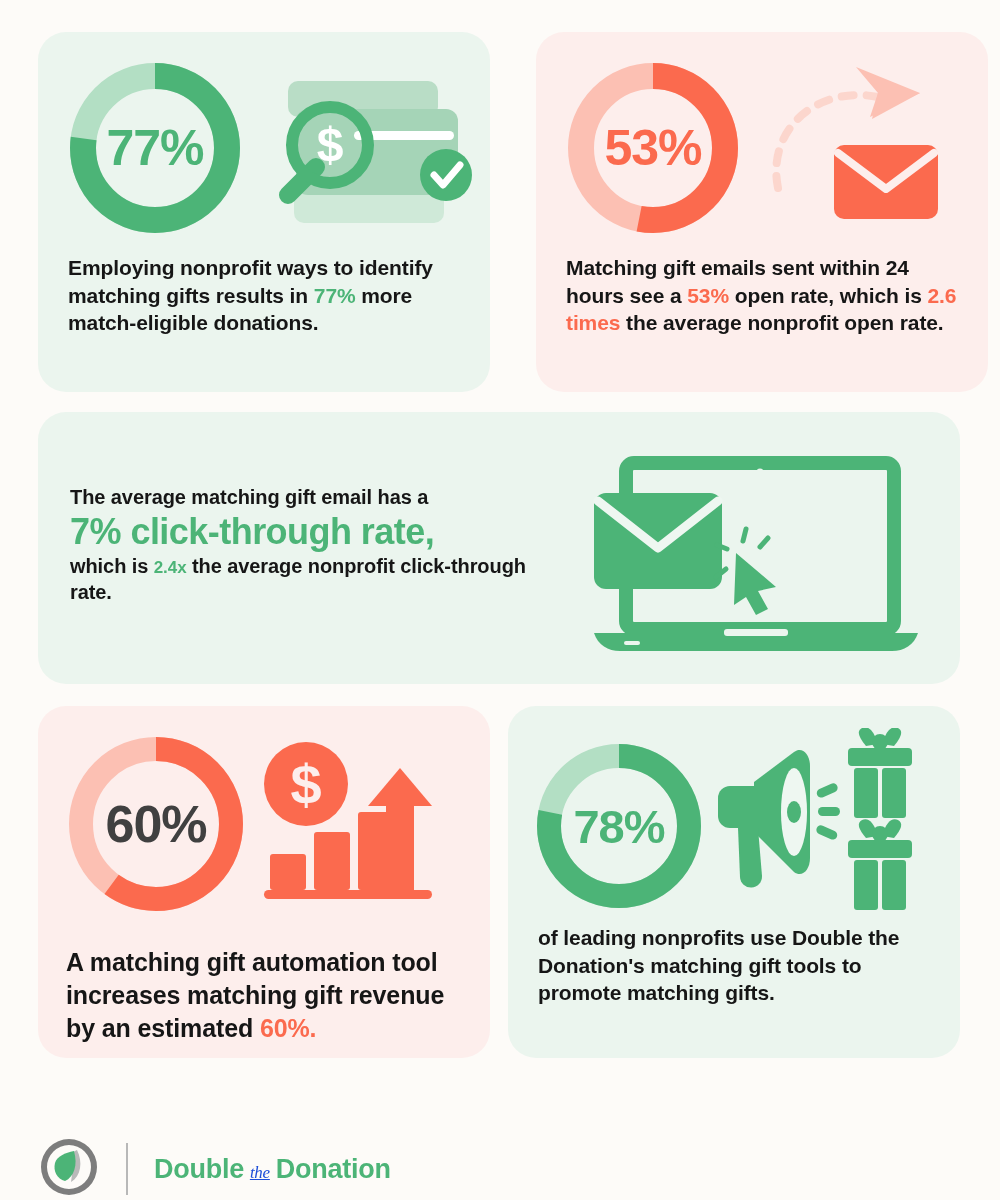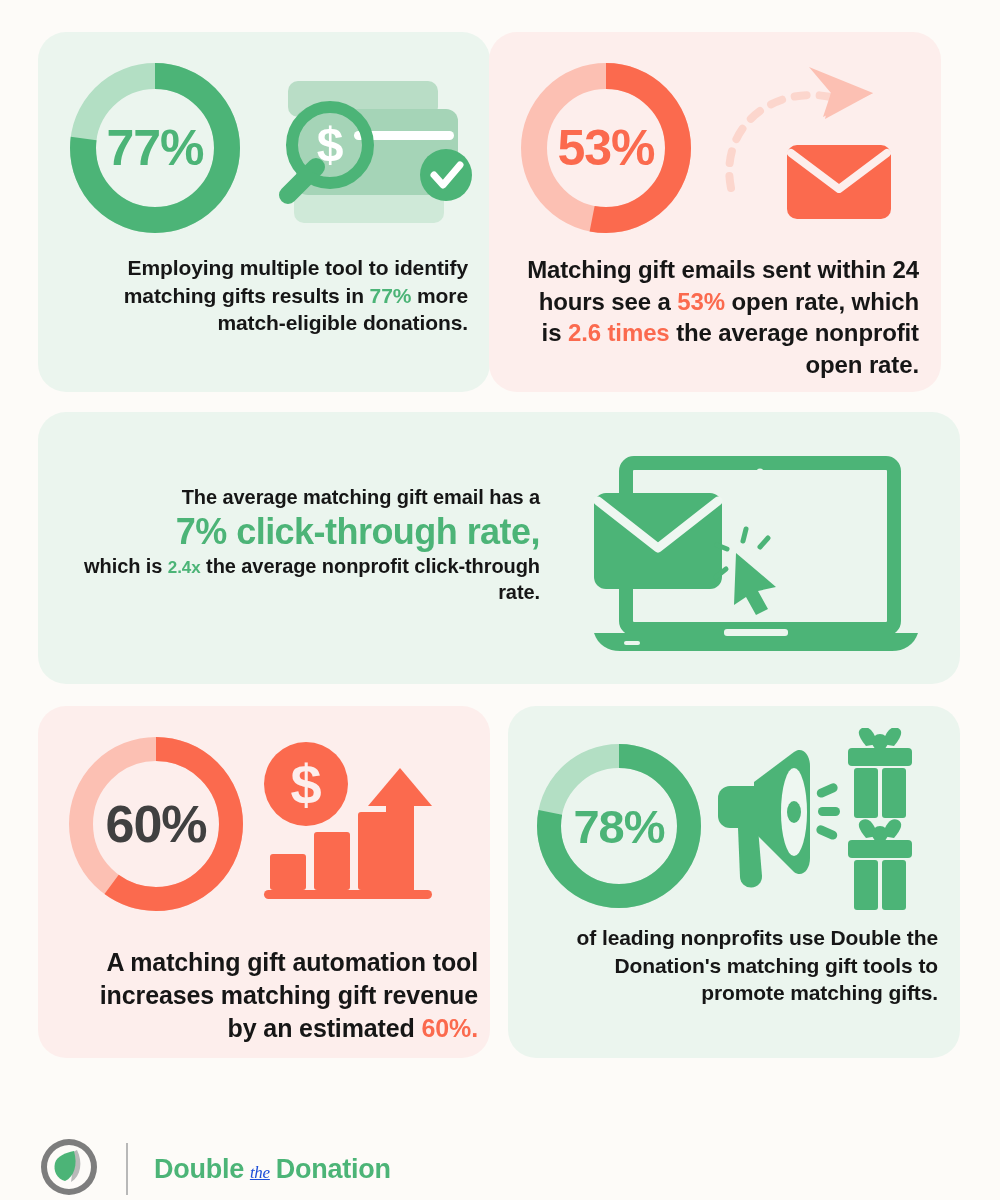--- a/index.html
+++ b/index.html
@@ -15,28 +15,27 @@
   .page {
     position: relative;
     width: 1000px;
     height: 1200px;
     background: #fdfbf8;
   }
 
   .card {
     position: absolute;
     border-radius: 28px;
-    text-align: right;
   }
   .card.green { background: #ebf5ee; }
   .card.pink  { background: #fdeeec; }
 
   
   #card-1 { left: 38px;  top: 32px;  width: 452px; height: 360px; }
-  #card-2 { left: 489px; top: 32px;  width: 452px; height: 360px; }
+  #card-2 { left: 536px; top: 32px;  width: 452px; height: 360px; }
   #card-3 { left: 38px;  top: 412px; width: 922px; height: 272px; }
   #card-4 { left: 38px;  top: 706px; width: 452px; height: 352px; }
   #card-5 { left: 508px; top: 706px; width: 452px; height: 352px; }
 
   .icon-row {
     position: absolute;
     display: flex;
     align-items: center;
   }
 
@@ -132,21 +131,21 @@
           <line x1="22" y1="122" x2="50" y2="94" stroke="#4cb477" stroke-width="18" stroke-linecap="round"></line>
           <circle cx="64" cy="72" r="38" fill="none" stroke="#4cb477" stroke-width="12"></circle>
           <text x="64" y="88" font-family="Liberation Sans, sans-serif" font-size="48" font-weight="bold" fill="#ffffff" text-anchor="middle">$</text>
           <circle cx="180" cy="102" r="26" fill="#4cb477"></circle>
           <path d="M168 102 l9 10 l17 -20" fill="none" stroke="#ffffff" stroke-width="7" stroke-linecap="round" stroke-linejoin="round"></path>
         </svg>
       </div>
     </div>
 
     <div class="body-text" style="left:30px; top:222px; width:400px; font-size:21px;">
-      <span>Employing multiple tool to identify matching gifts results in </span><span class="hl-green">77%</span><span> more match-eligible donations.</span>
+      <span>Employing nonprofit ways to identify matching gifts results in </span><span class="hl-green">77%</span><span> more match-eligible donations.</span>
     </div>
   </div>
 
   <div class="card pink" id="card-2">
 
     <div class="icon-row" style="left:24px; top:23px;">
 
       <div class="donut-wrap" style="width:186px;height:186px;">
         <svg width="186" height="186" viewBox="0 0 186 186">
           <circle cx="93" cy="93" r="72" fill="none" stroke="#fcc0b3" stroke-width="26"></circle>
@@ -159,21 +158,21 @@
         <svg width="190" height="170" viewBox="0 0 190 170">
           <path d="M18 125 C 6 66, 58 22, 118 34" fill="none" stroke="#fcd6cd" stroke-width="8" stroke-linecap="round" stroke-dasharray="12 13"></path>
           <path d="M96 4 L160 30 L110 54 L118 30 Z" fill="#fcc0b3"></path>
           <path d="M118 30 L160 30 L112 56 Z" fill="#fcc0b3"></path>
           <rect x="74" y="82" width="104" height="74" rx="10" fill="#fb6a4e"></rect>
           <path d="M78 90 L126 126 L174 90" fill="none" stroke="#fdeeec" stroke-width="8" stroke-linecap="round" stroke-linejoin="round"></path>
         </svg>
       </div>
     </div>
 
-    <div class="body-text" style="left:30px; top:222px; width:400px; font-size:24px;">
+    <div class="body-text" style="left:30px; top:222px; width:400px; font-size:21px;">
       <span>Matching gift emails sent within 24 hours see a </span><span class="hl-coral">53%</span><span> open rate, which is </span><span class="hl-coral">2.6 times</span><span> the average nonprofit open rate.</span>
     </div>
   </div>
 
   <div class="card green" id="card-3">
 
     <div class="body-text" id="card3-text" style="left:32px; top:72px; width:470px;">
       <span class="lead">The average matching gift email has a</span>
       <span class="big">7% click-through rate,</span>
       <span class="tail"><span>which is </span><span class="hl-green sub-mult">2.4x</span><span> the average nonprofit click-through rate.</span></span>

